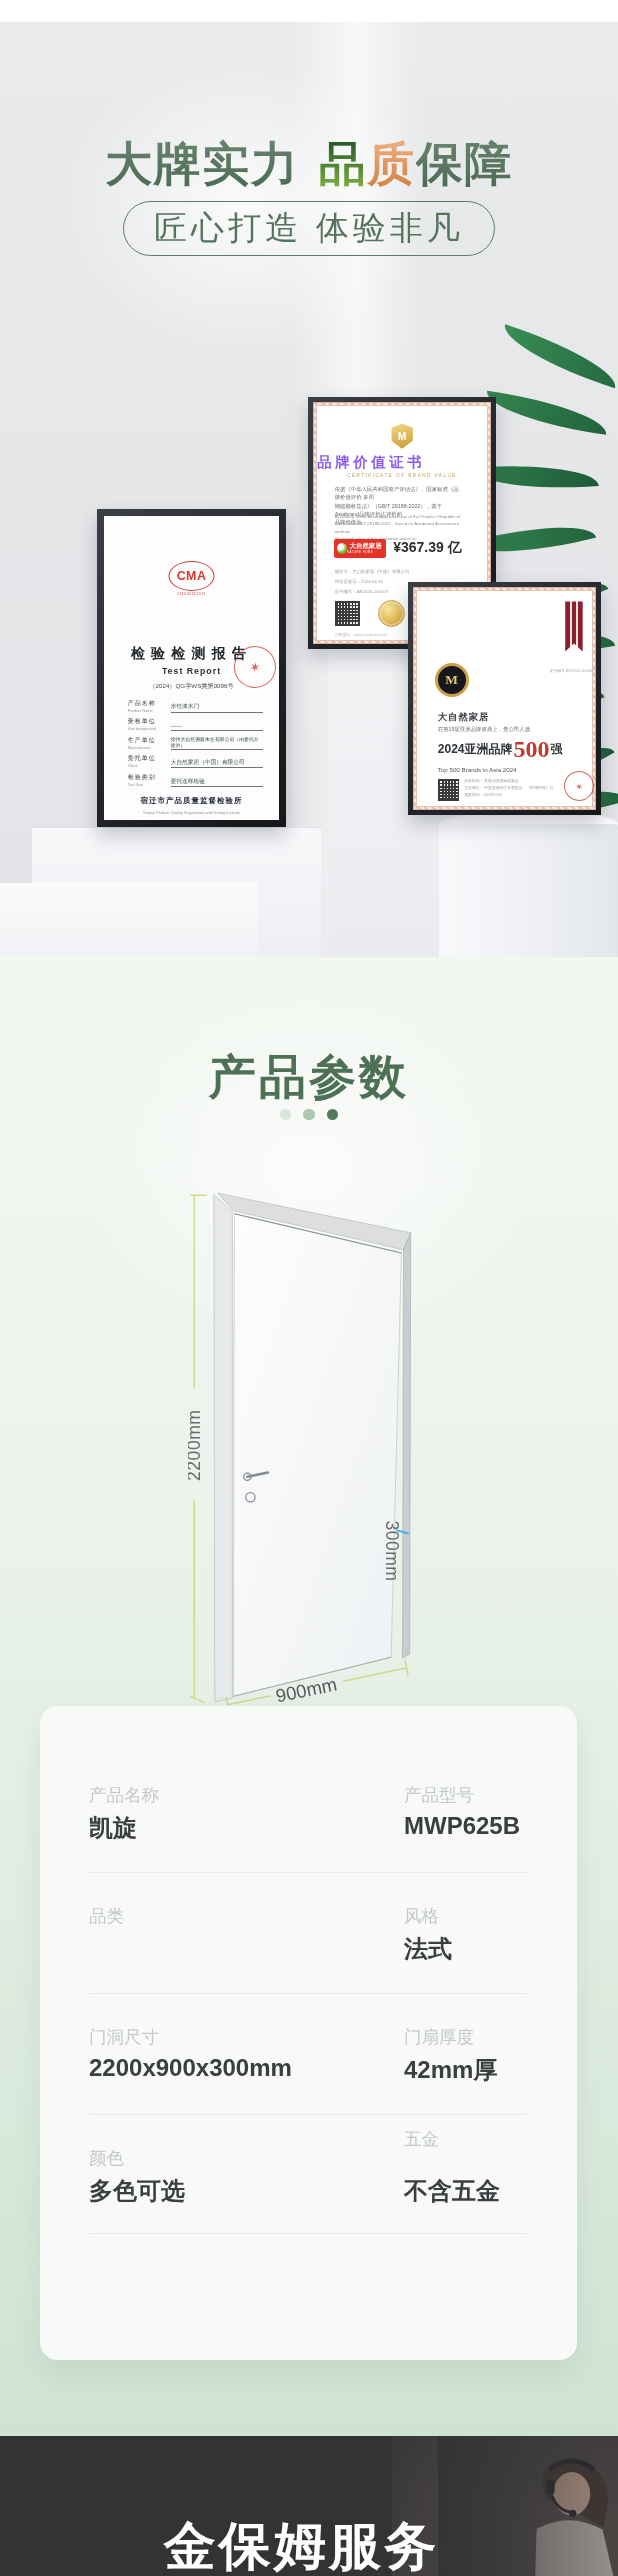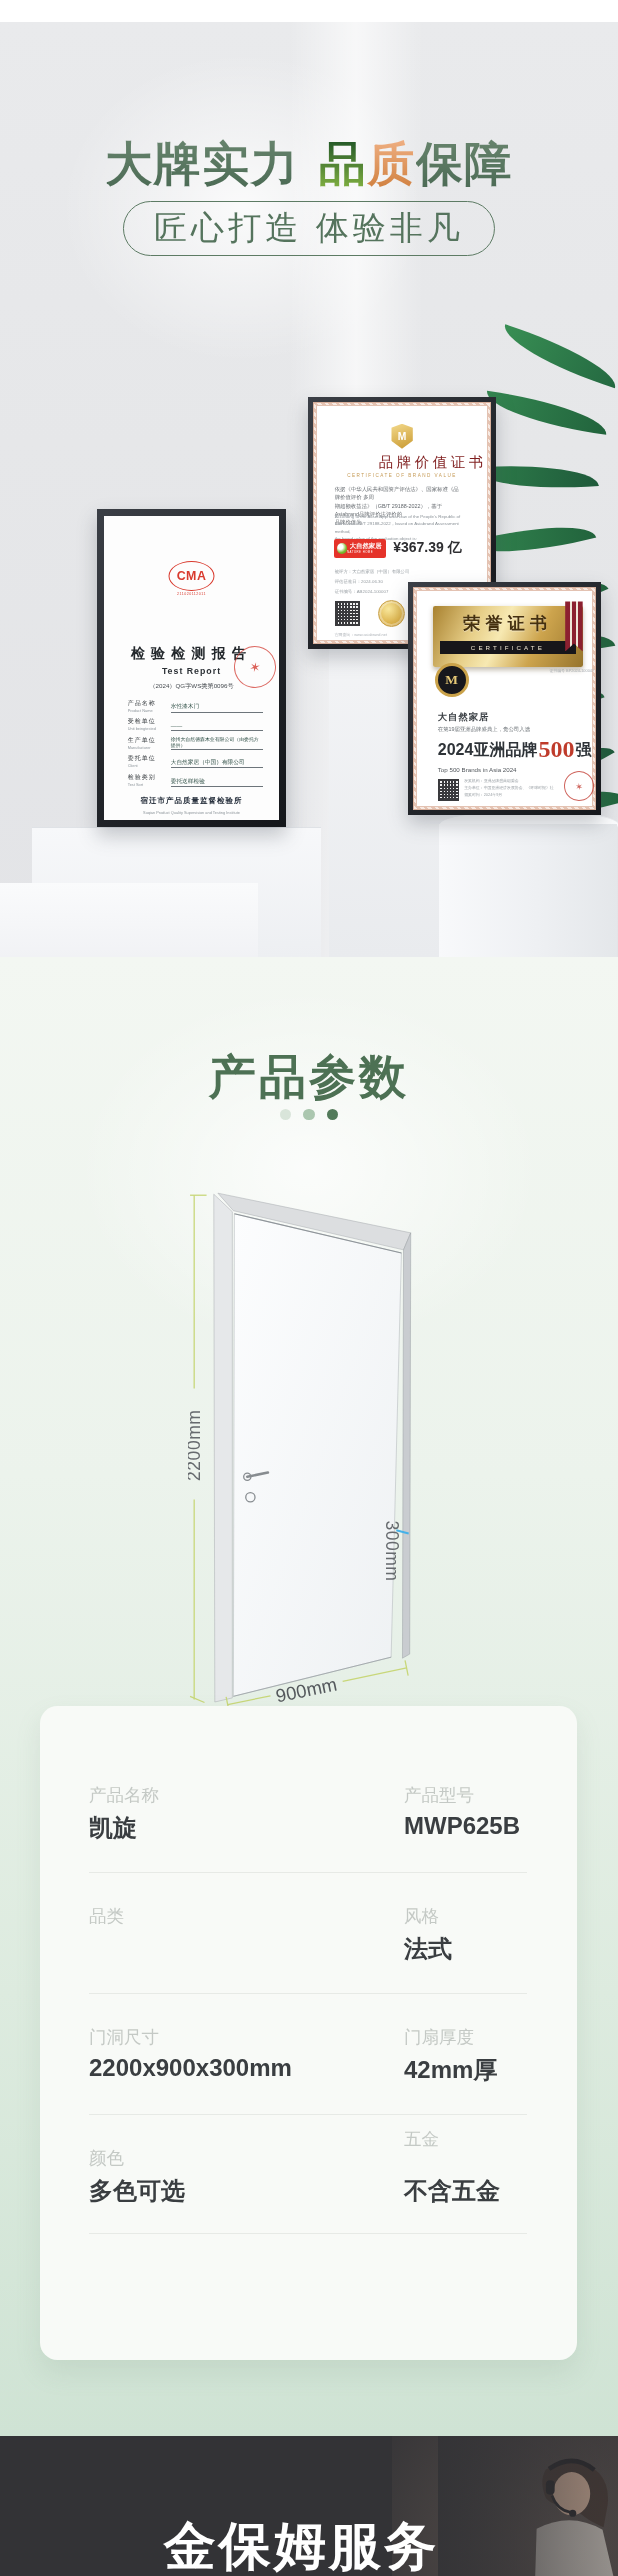--- a/index.html
+++ b/index.html
@@ -64,21 +64,21 @@
   .inst{left:0;top:280px;width:100%;text-align:center;font-size:7.5px;font-weight:bold;color:#27303d;letter-spacing:1px;}
   .inst-en{left:0;top:294px;width:100%;text-align:center;font-size:3.9px;color:#8d959b;}
   .stamp{left:130px;top:130px;width:40px;height:40px;border:1.5px solid rgba(210,58,48,.75);border-radius:50%;
     transform:rotate(12deg);display:flex;align-items:center;justify-content:center;color:rgba(210,58,48,.8);font-size:13.4px;}
 
   .cert-mid{left:308px;top:375px;width:188px;height:252px;}
   .shield{left:50%;transform:translateX(-50%);top:17.5px;width:21.6px;height:25px;
     background:linear-gradient(160deg,#f3d98b,#c8982f);
     clip-path:polygon(50% 0,100% 16%,100% 68%,50% 100%,0 68%,0 16%);
     display:flex;align-items:center;justify-content:center;color:#fff;font-weight:bold;font-size:10.3px;}
-  .bv-title{left:0;top:47px;width:100%;text-align:right;font-size:14.4px;font-weight:normal;color:#7f1d1d;letter-spacing:3.6px;}
+  .bv-title{left:0;top:47px;width:100%;text-align:left;font-size:14.4px;font-weight:bold;color:#8b5cf6;letter-spacing:3.6px;}
   .bv-en{left:0;top:67px;width:100%;text-align:center;font-size:4.6px;color:#c59a55;letter-spacing:1.5px;}
   .bv-pcn{left:17.5px;top:79px;width:126px;font-size:5.4px;color:#63686d;line-height:8.2px;}
   .bv-pen{left:17.5px;top:107px;width:126px;font-size:4.4px;color:#8b9298;line-height:7.2px;}
   .redbox{left:16.5px;top:133px;width:52px;height:18.5px;background:#e5332a;border-radius:2.1px;
     display:flex;align-items:center;padding:0 3.1px;box-sizing:border-box;}
   .redbox .dot{width:10.3px;height:10.3px;border-radius:50%;flex:none;
     background:radial-gradient(circle at 35% 35%,#ffffff 25%,#7cb82f 60%,#5a9a1f);}
   .redbox .t1{color:#fff;font-weight:bold;font-size:6.4px;line-height:6.7px;margin-left:2.6px;}
   .redbox .t2{color:#fff;font-size:2.8px;letter-spacing:0.5px;}
   .bv-val{left:76px;top:133px;width:88px;font-size:14px;font-weight:bold;color:#2e2e31;}
@@ -104,21 +104,21 @@
   .ribbon{left:148px;top:10.3px;width:17.5px;height:50px;
     background:repeating-linear-gradient(90deg,#8c2030 0 4.6px,#efe6d8 4.6px 6.7px);
     clip-path:polygon(0 0,100% 0,100% 100%,50% 84%,0 100%);box-shadow:0 1.5px 3.1px rgba(0,0,0,.3);}
   .medal{left:17.5px;top:72px;width:34px;height:34px;border-radius:50%;background:#17171c;border:3.1px solid #caa24a;
     box-sizing:border-box;display:flex;align-items:center;justify-content:center;
     color:#e6c877;font-size:13.4px;font-weight:bold;font-family:"Liberation Serif","DejaVu Serif",serif;}
   .hr-no{left:108px;top:77px;width:69px;font-size:3.9px;color:#a8adb2;text-align:right;padding-right:7.2px;}
   .hr-brand{left:20.6px;top:120px;font-size:9.3px;font-weight:bold;color:#3a3f44;letter-spacing:1px;}
   .hr-line1{left:20.6px;top:135px;font-size:5.4px;color:#6a7075;}
   .hr-award{left:20.6px;top:147px;display:flex;align-items:flex-end;}
-  .hr-award .a{font-size:16px;font-weight:bold;color:#2e3338;line-height:23px;}
+  .hr-award .a{font-size:12px;font-weight:bold;color:#2e3338;line-height:23px;}
   .hr-award .n{font-size:24px;font-weight:bold;color:#bf3b2b;font-family:"Liberation Serif","DejaVu Serif",serif;line-height:23px;margin:0 1px;}
   .hr-en{left:20.6px;top:175px;font-size:6.2px;color:#53585d;}
   .hr-qr{left:20.6px;top:188px;width:19.6px;height:19.6px;}
   .hr-meta{left:47px;top:187px;width:98px;font-size:3.9px;color:#9aa0a5;line-height:6.7px;}
   .redseal{left:147px;top:180px;width:28px;height:28px;border-radius:50%;border:1.3px solid rgba(194,59,49,.8);
     display:flex;align-items:center;justify-content:center;color:rgba(194,59,49,.8);font-size:9.3px;transform:rotate(-8deg);}
 
   
   .sec-param{left:0;top:957px;width:618px;height:1479px;
     background:linear-gradient(180deg,#f3f7f2 0%,#ecf3ec 35%,#ddebdf 70%,#cfe3d4 100%);}
@@ -266,24 +266,20 @@
         </div>
         <div class="abs qr bv-qr"></div>
         <div class="abs goldseal"></div>
         <div class="abs bv-foot">官网查询：www.asiabrand.net</div>
       </div>
     </div>
 
     <div class="abs frame frame-dark cert-right">
       <div class="ornate"></div>
       <div class="ornate-in">
-        <div class="abs plaque">
-          <div class="hz">荣誉证书</div>
-          <div class="rb">CERTIFICATE</div>
-        </div>
         <div class="abs ribbon"></div>
         <div class="abs medal">
             <span>M</span>
           </div>
         <div class="abs hr-no">证书编号 BP2024-100047</div>
         <div class="abs hr-brand">大自然家居</div>
         <div class="abs hr-line1">在第19届亚洲品牌盛典上，贵公司入选</div>
         <div class="abs hr-award">
           <span class="a">2024亚洲品牌</span>
           <span class="n">500</span>

